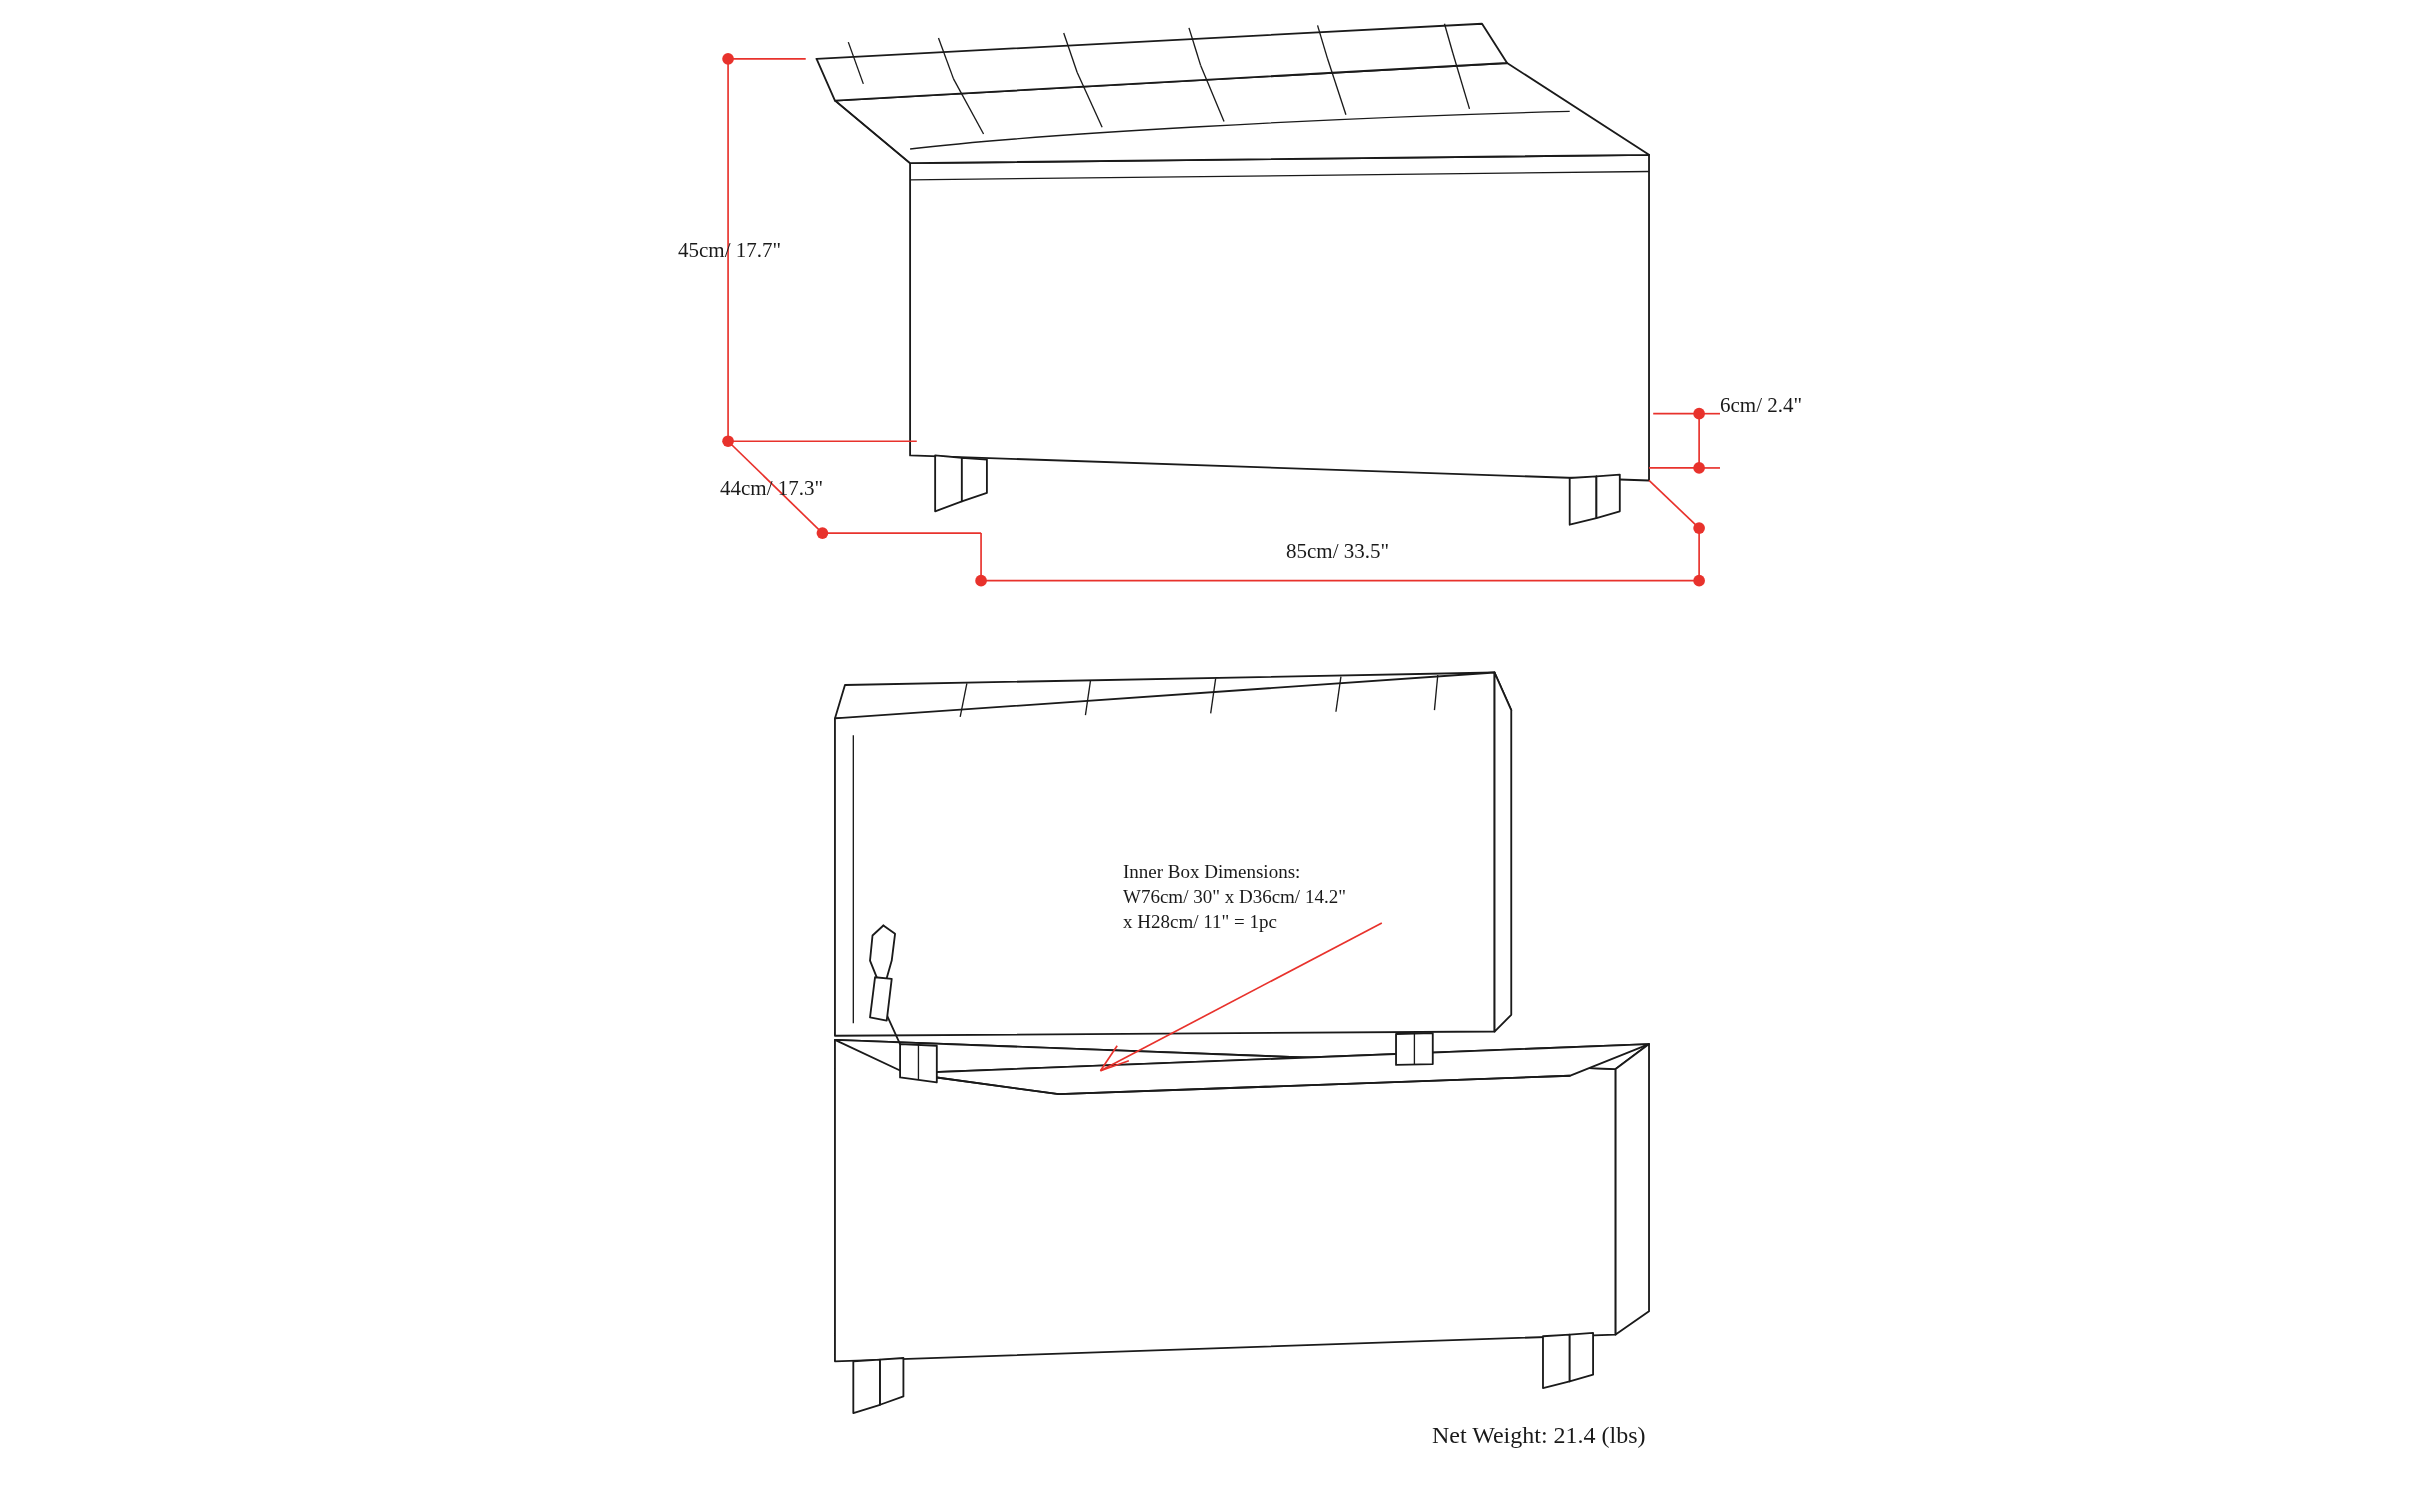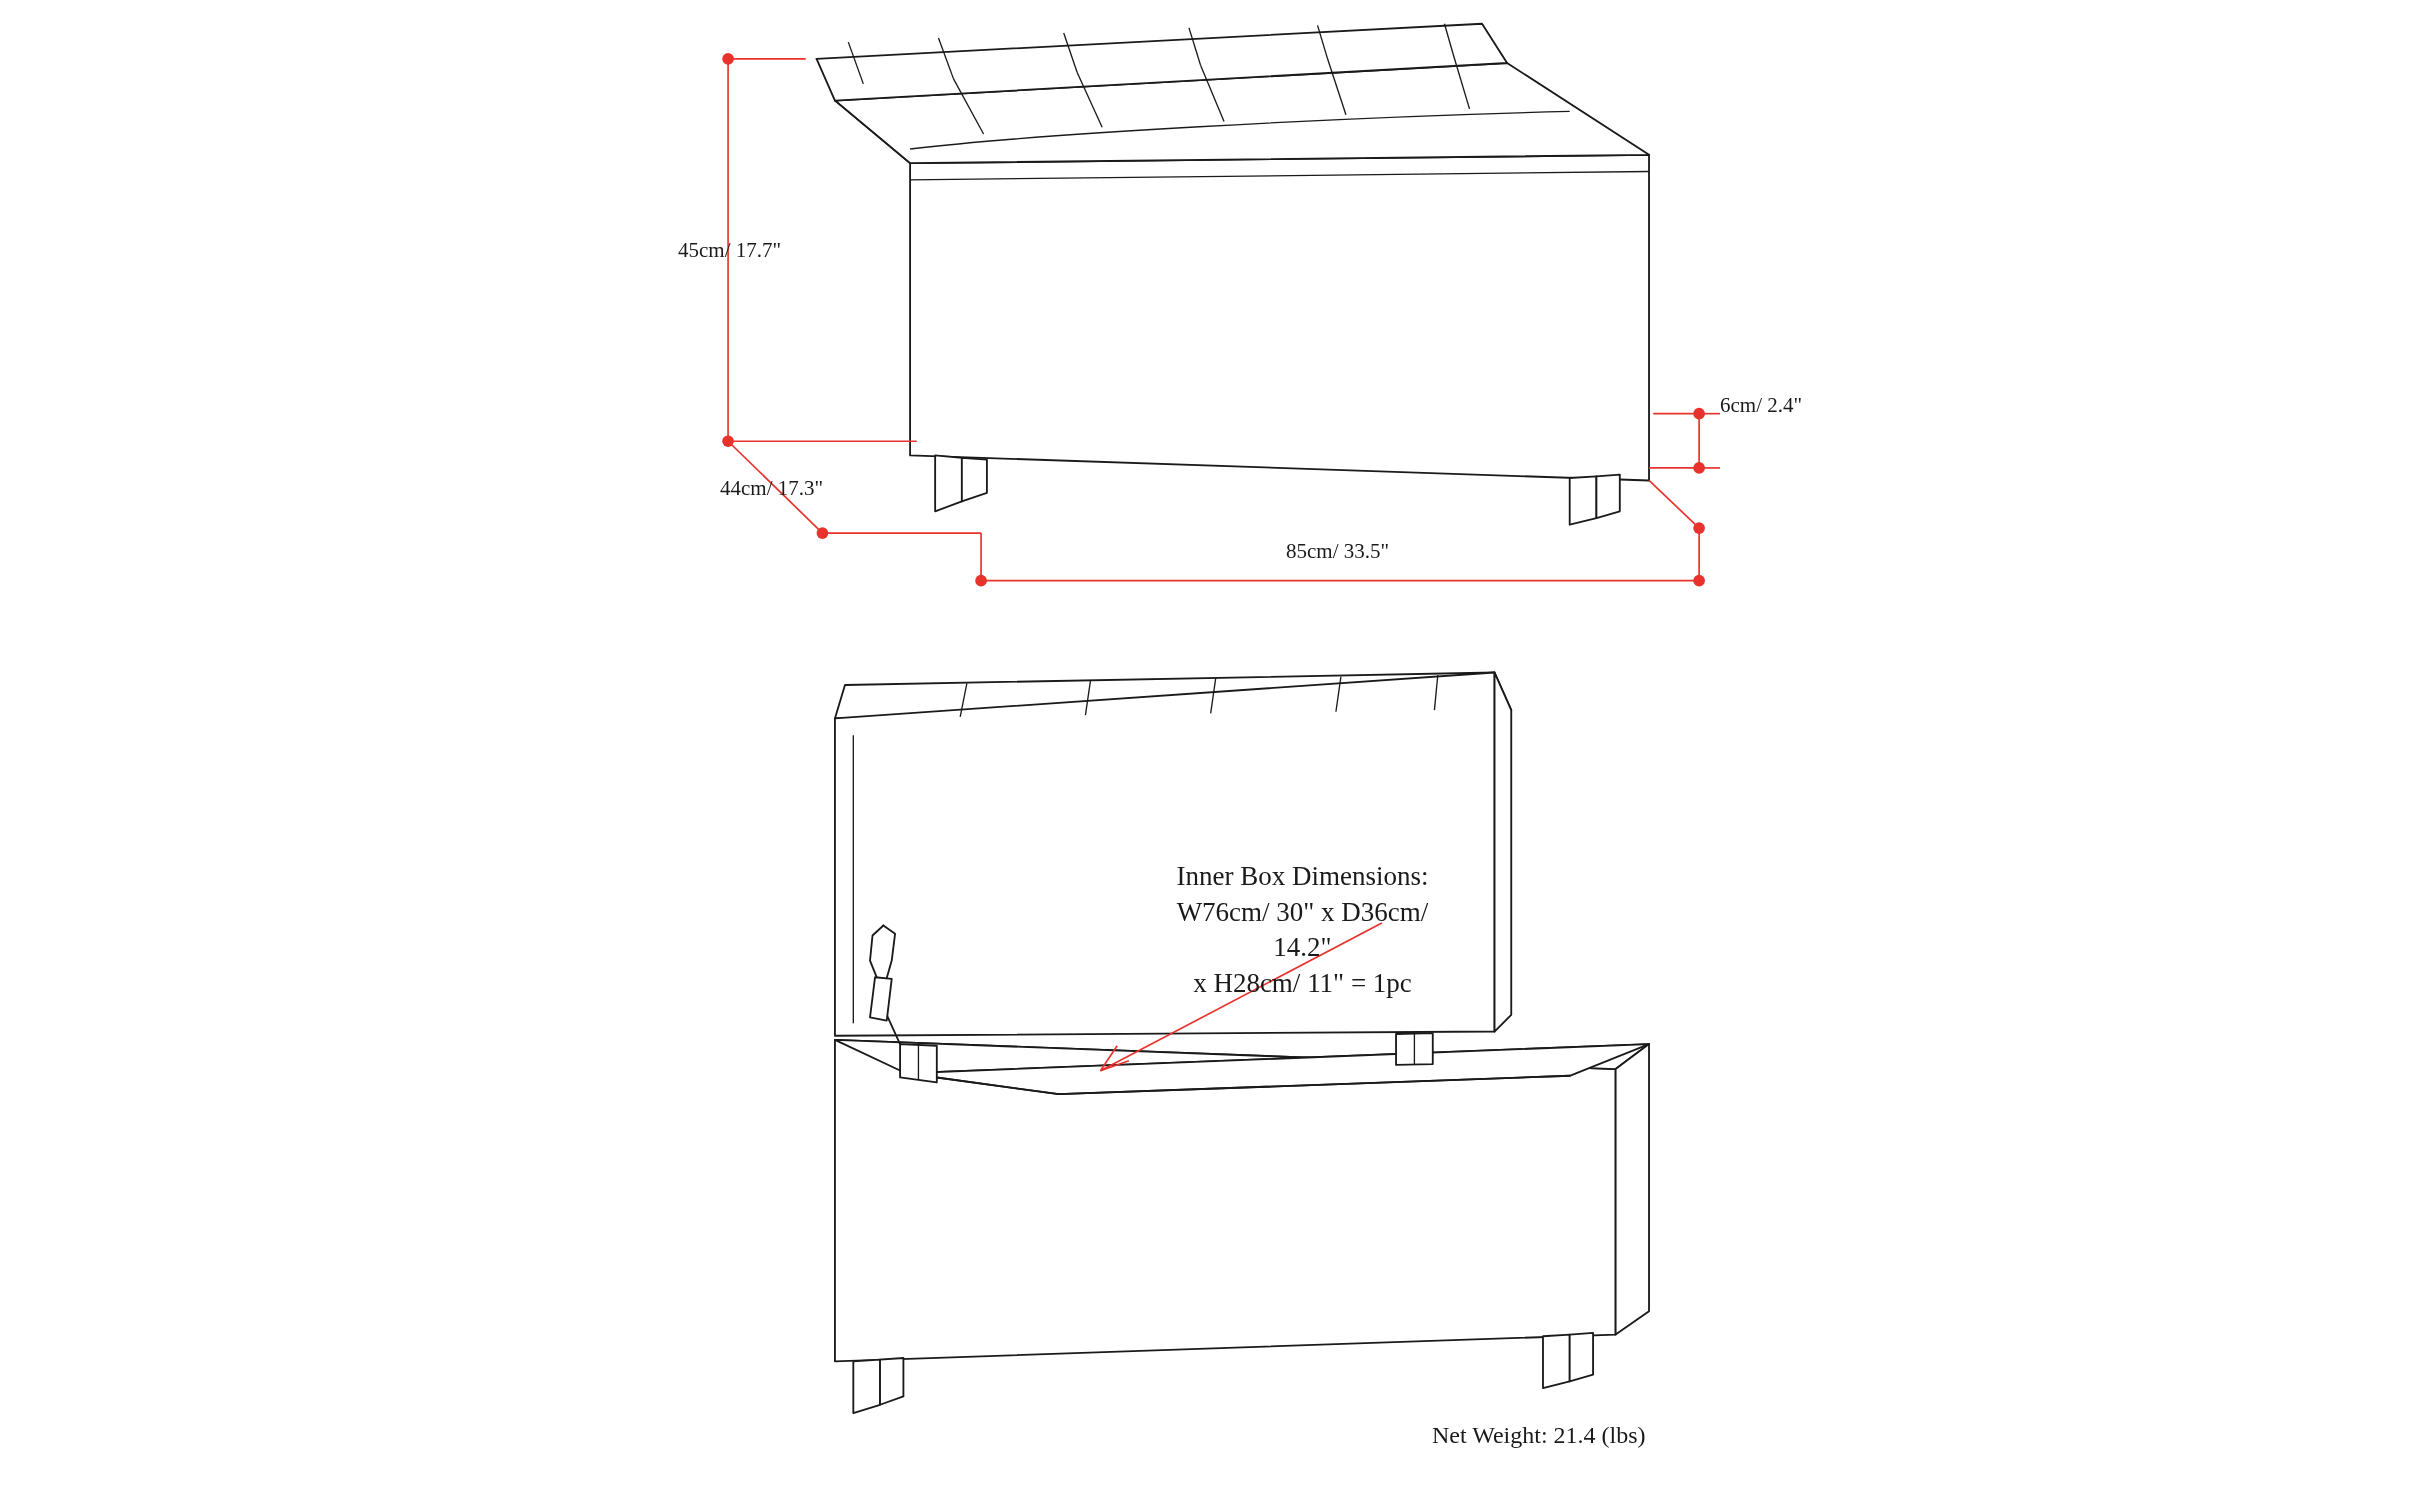--- a/index.html
+++ b/index.html
@@ -40,26 +40,25 @@
     font-family: "Liberation Serif", serif;
     color: #1a1a1a;
     white-space: nowrap;
   }
   .lbl-45 { left: 678px; top: 238px; font-size: 21px; }
   .lbl-44 { left: 720px; top: 476px; font-size: 21px; }
   .lbl-85 { left: 1286px; top: 539px; font-size: 21px; }
   .lbl-6  { left: 1720px; top: 393px; font-size: 21px; }
   .inner-box {
     position: absolute;
-    left: 1169px;
+    left: 1123px;
     top: 859px;
     width: 267px;
-    font-size: 27px;
+    font-size: 19px;
     line-height: 1.32;
-    text-align: center;
   }
   .net-weight {
     position: absolute;
     left: 1432px;
     top: 1422px;
     font-size: 24px;
   }
 </style>
 </head>
 <body>

